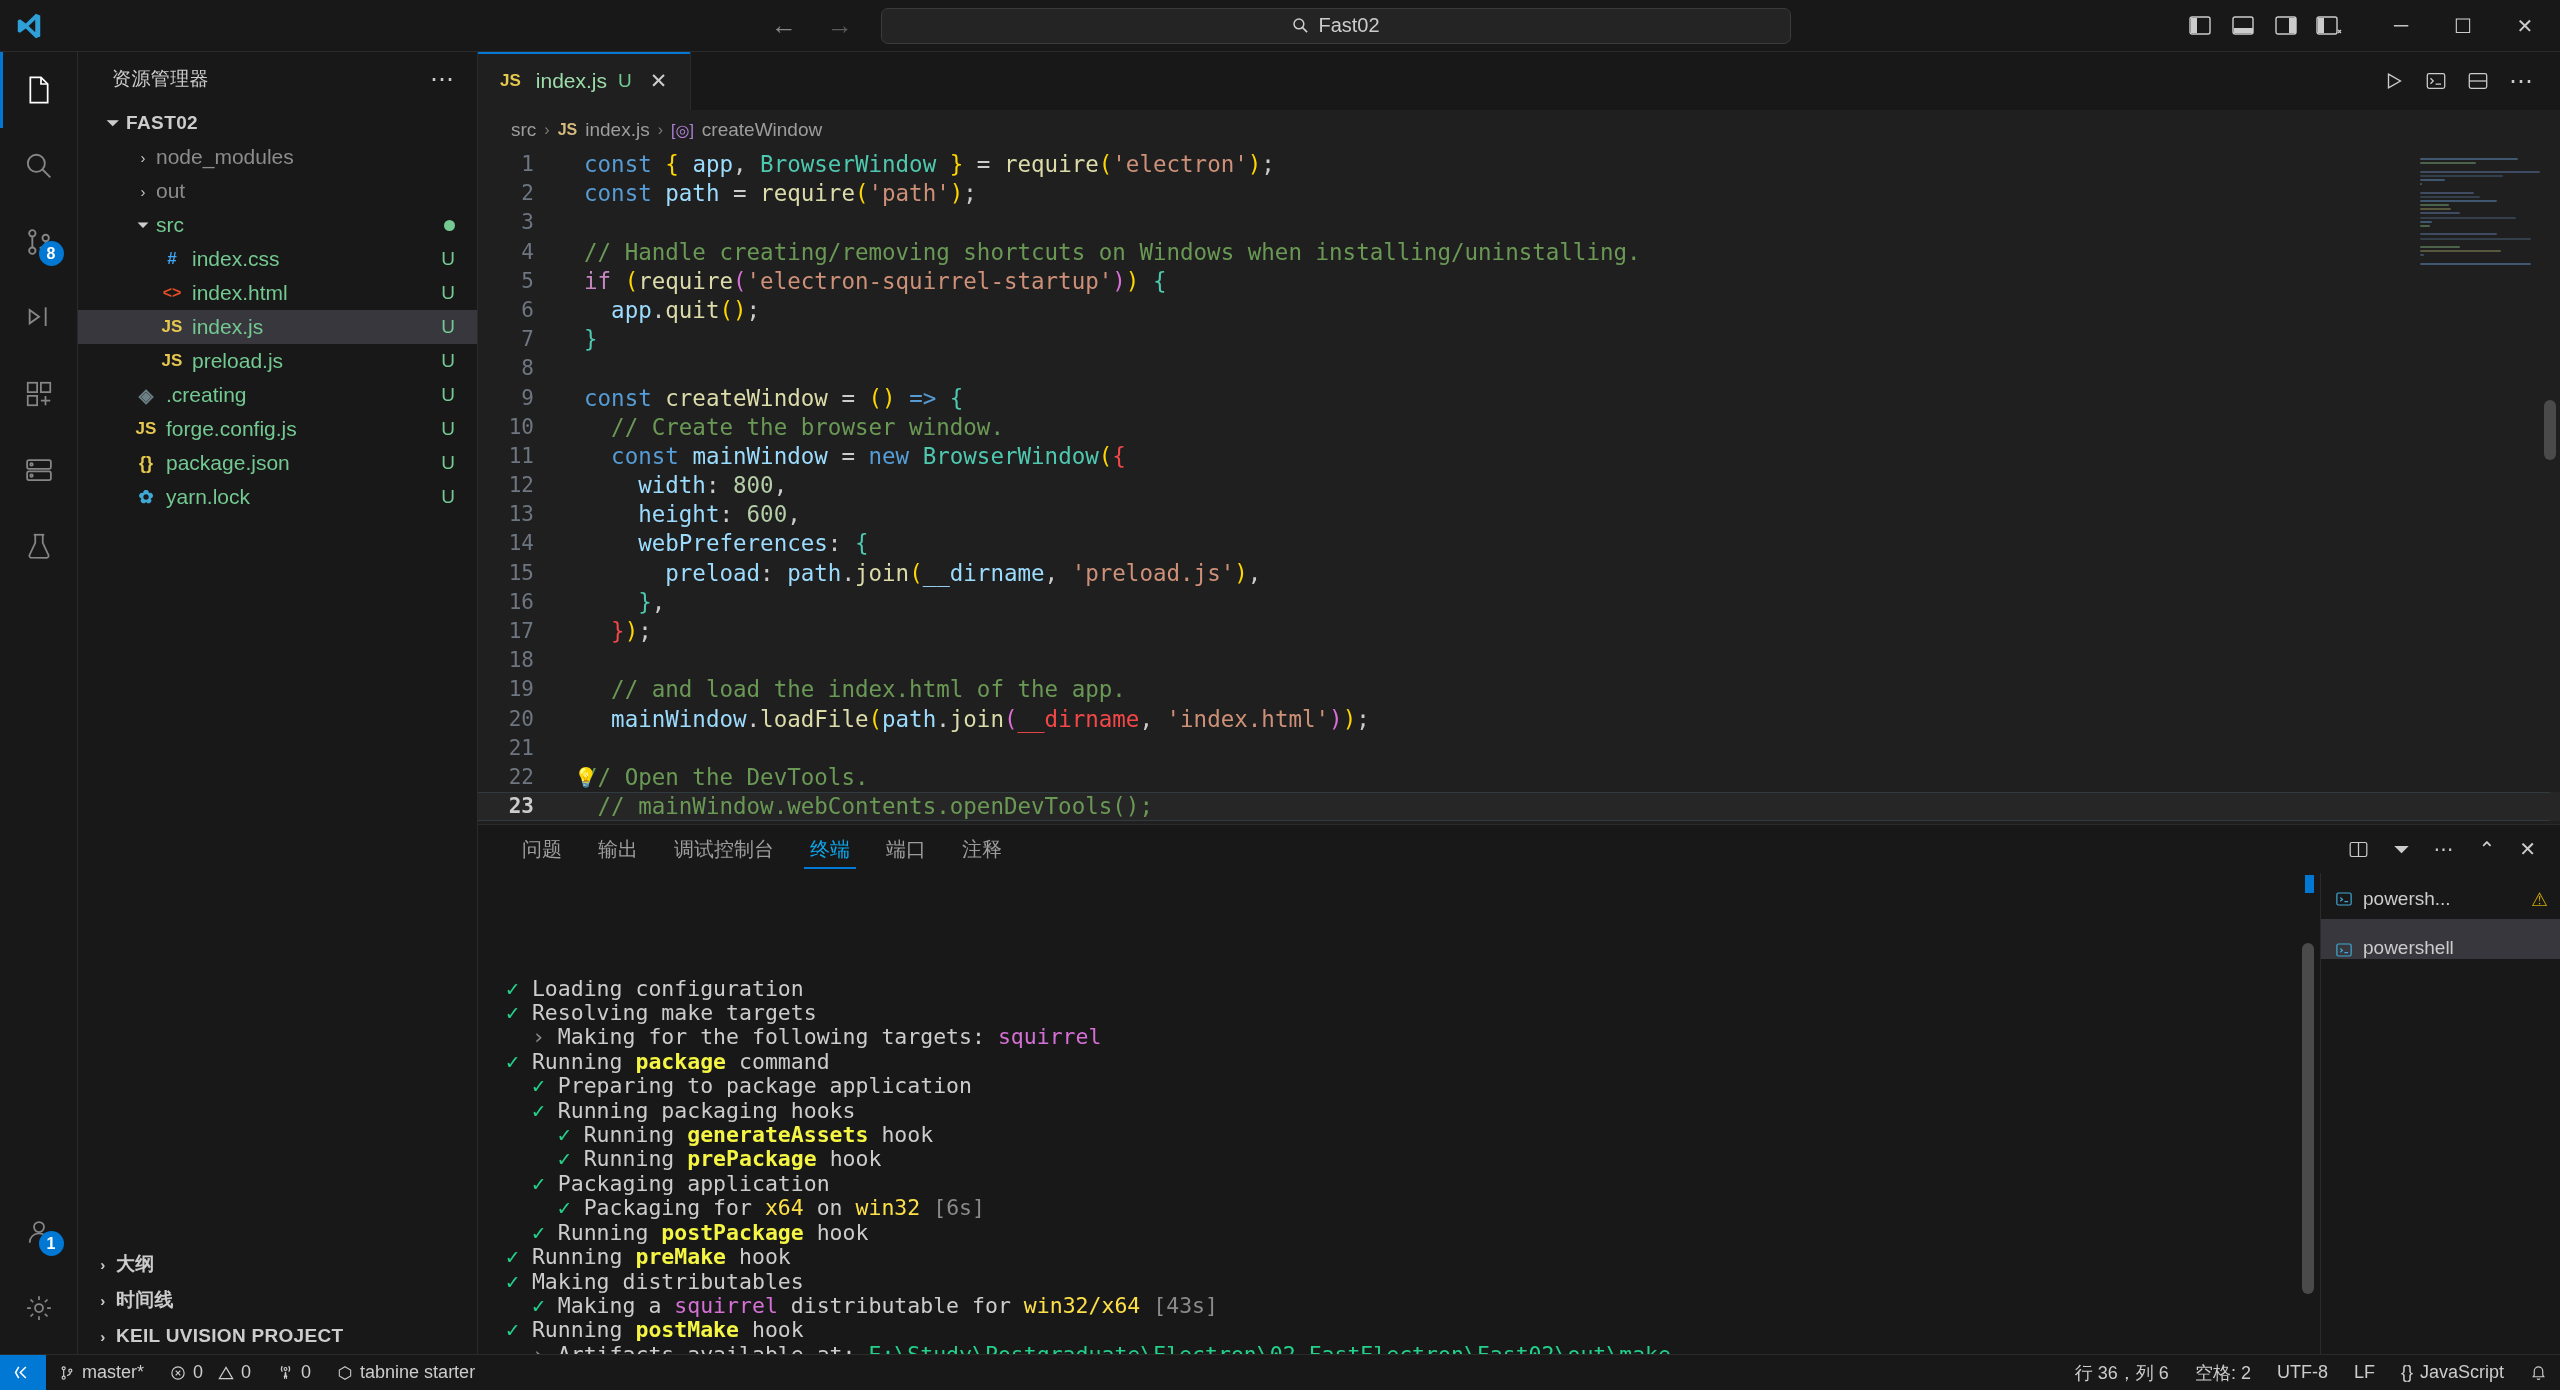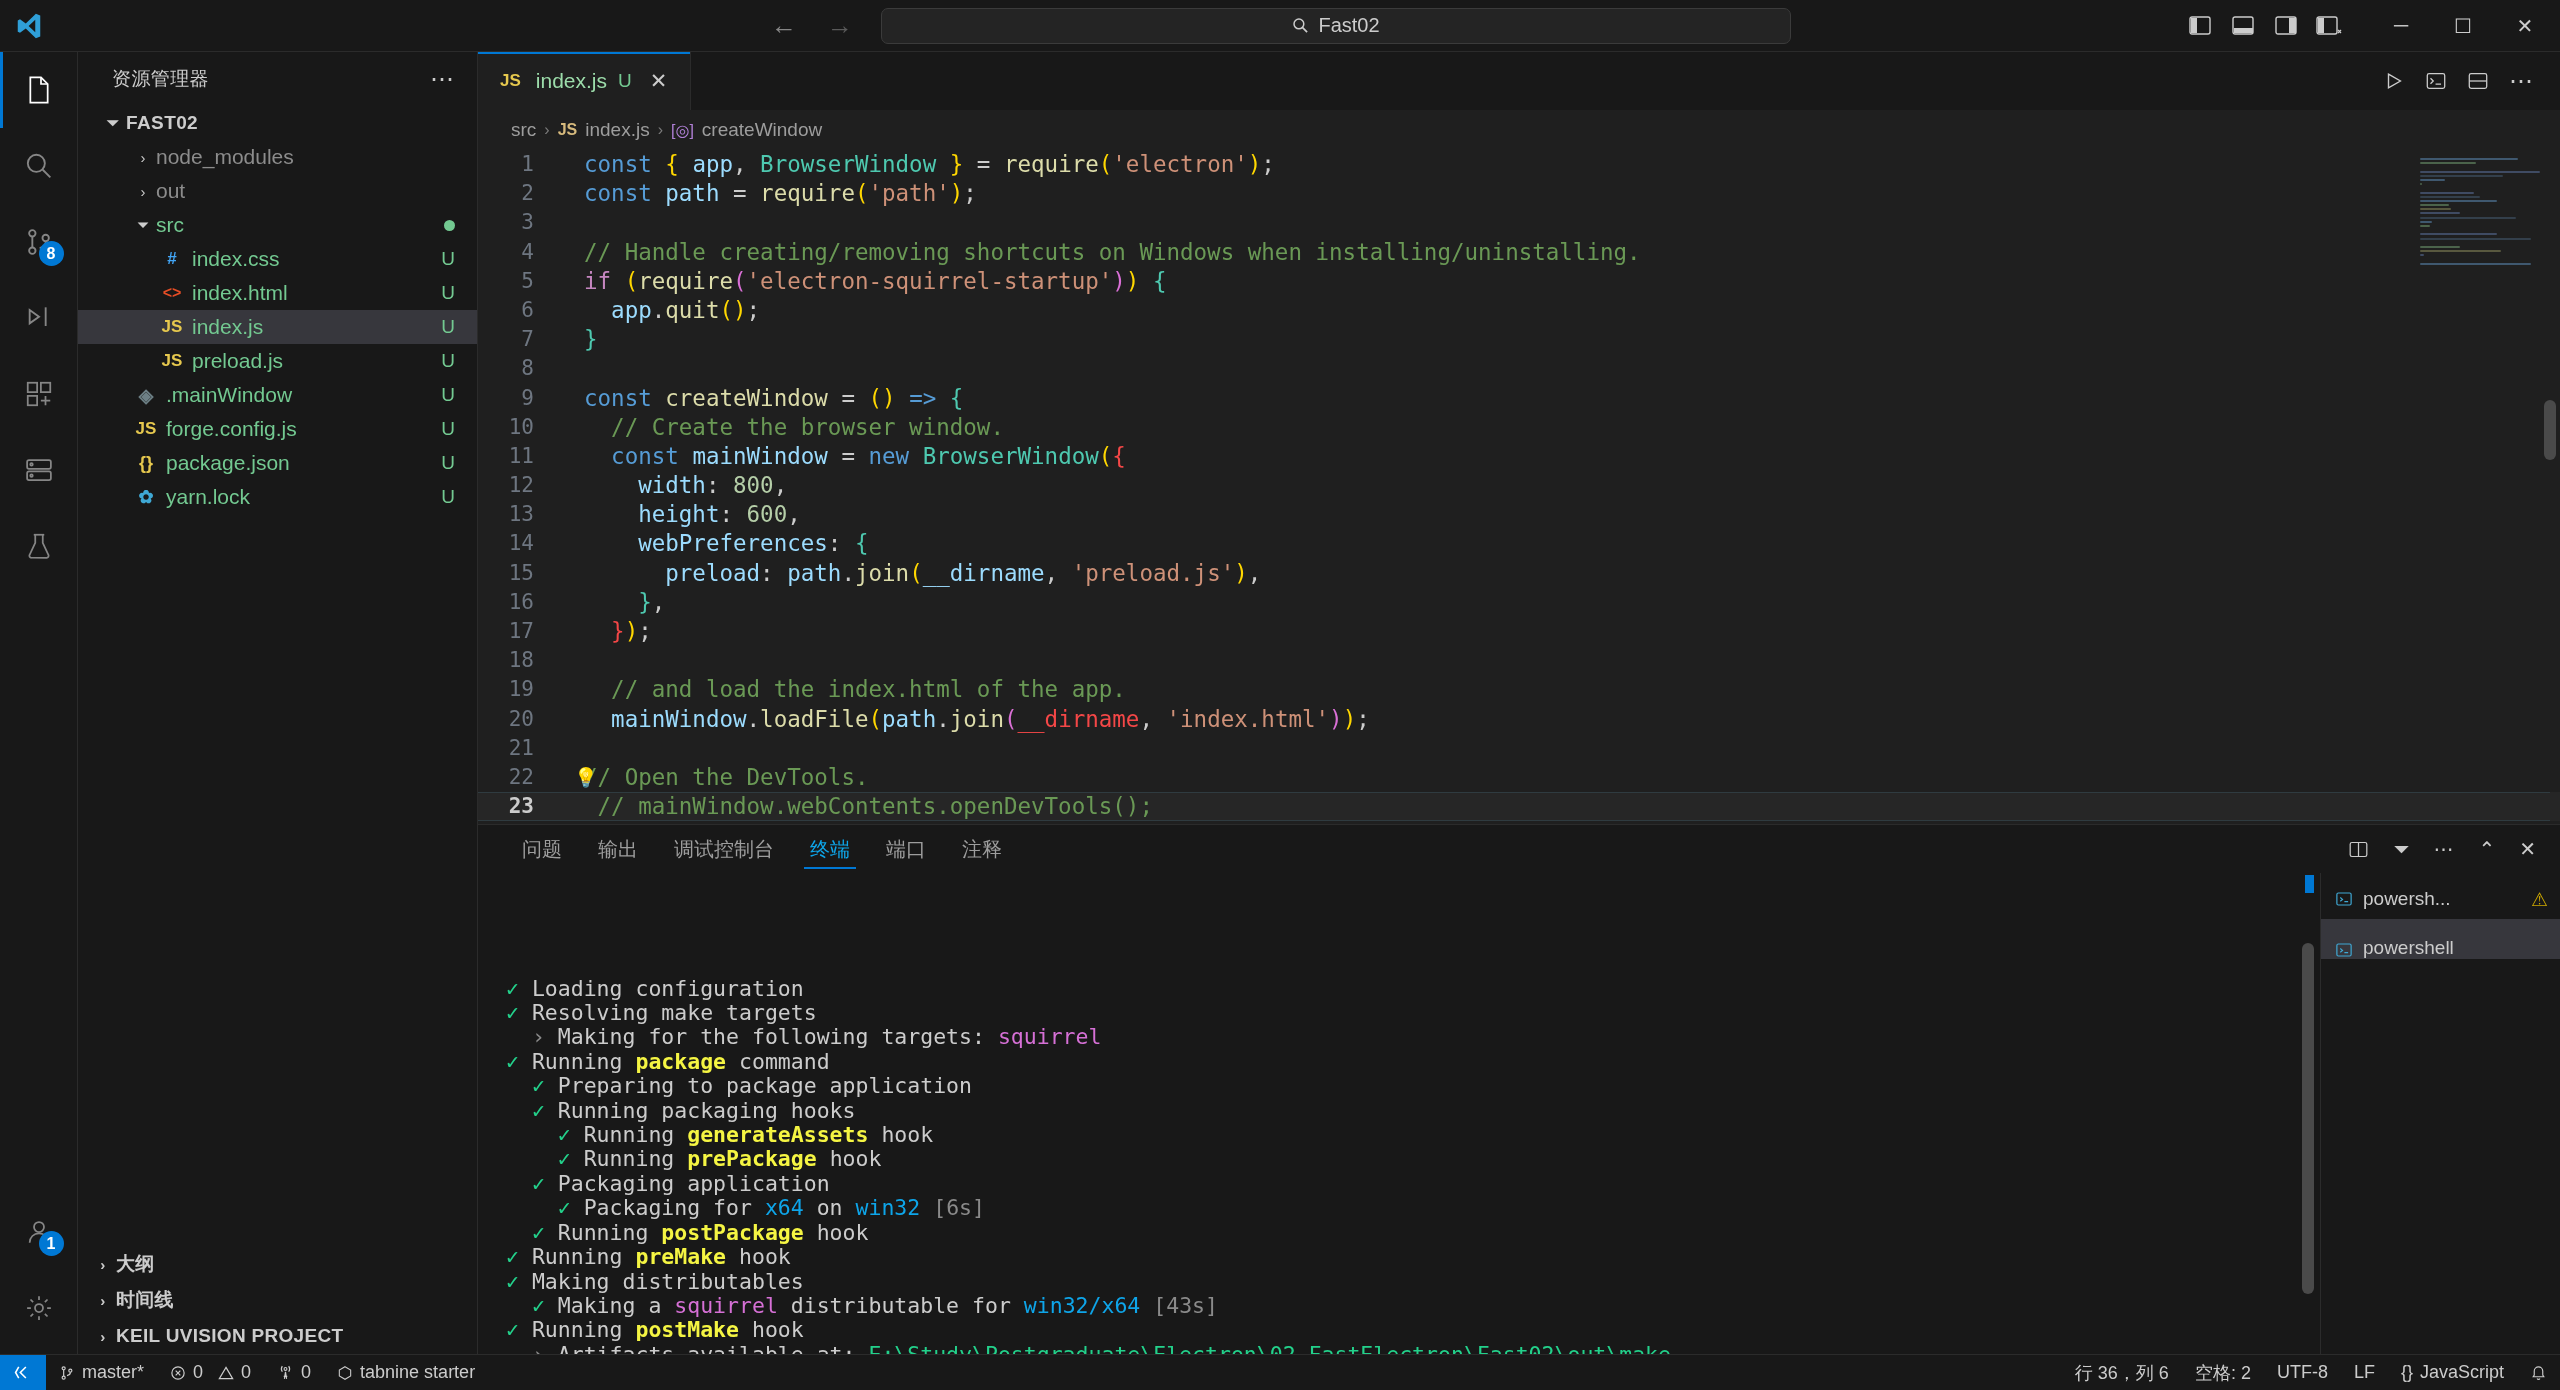--- a/index.html
+++ b/index.html
@@ -166,21 +166,21 @@
   .term {
     flex: 1; padding: 6px 0 0 28px; overflow: hidden; position: relative;
     font-family: "DejaVu Sans Mono", "Liberation Mono", monospace;
     font-size: 21.5px; line-height: 24.4px; color: #cccccc; white-space: pre;
   }
   .tscroll { position: absolute; right: 6px; top: 2px; width: 9px; height: 18px; background: #0078d4; }
   .tscroll2 { position: absolute; right: 6px; top: 70px; bottom: 60px; width: 12px; background: #4a4a4a; border-radius: 6px; }
   .tok-ok { color: #23d18b; }
   .tok-y { color: #f5f543; font-weight: 700; }
   .tok-m { color: #d670d6; }
-  .tok-c { color: #0ea5e9; }
+  .tok-c { color: #fde047; }
   .tok-g { color: #23d18b; }
   .tok-d { color: #8a8a8a; }
 
   .termside { width: 240px; min-width: 240px; border-left: 1px solid #2b2b2b; padding-top: 6px; }
   .tsitem { height: 40px; display: flex; align-items: center; gap: 10px; padding: 0 12px 0 14px; font-size: 19px; color: #cccccc; }
   .tsitem.active { background: #37373d; align-items: flex-end; }
   .tsitem .nm { flex: 1; overflow: hidden; text-overflow: ellipsis; white-space: nowrap; }
   .warn { color: #cca700; font-size: 19px; }
 
   
@@ -390,21 +390,21 @@
         </div>
 
         <div class="row" style="padding-left:78px;">
           <span class="ftype" style="color:#e6c84e;">JS</span>
           <span class="rowlabel" style="color:#73c991;">preload.js</span>
           <span class="gitstat">U</span>
         </div>
 
         <div class="row" style="padding-left:52px;">
           <span class="ftype" style="color:#6d8086;font-size:19px;">◈</span>
-          <span class="rowlabel" style="color:#73c991;">.mainWindow</span>
+          <span class="rowlabel" style="color:#73c991;">.creating</span>
           <span class="gitstat">U</span>
         </div>
 
         <div class="row" style="padding-left:52px;">
           <span class="ftype" style="color:#e6c84e;">JS</span>
           <span class="rowlabel" style="color:#73c991;">forge.config.js</span>
           <span class="gitstat">U</span>
         </div>
 
         <div class="row" style="padding-left:52px;">

